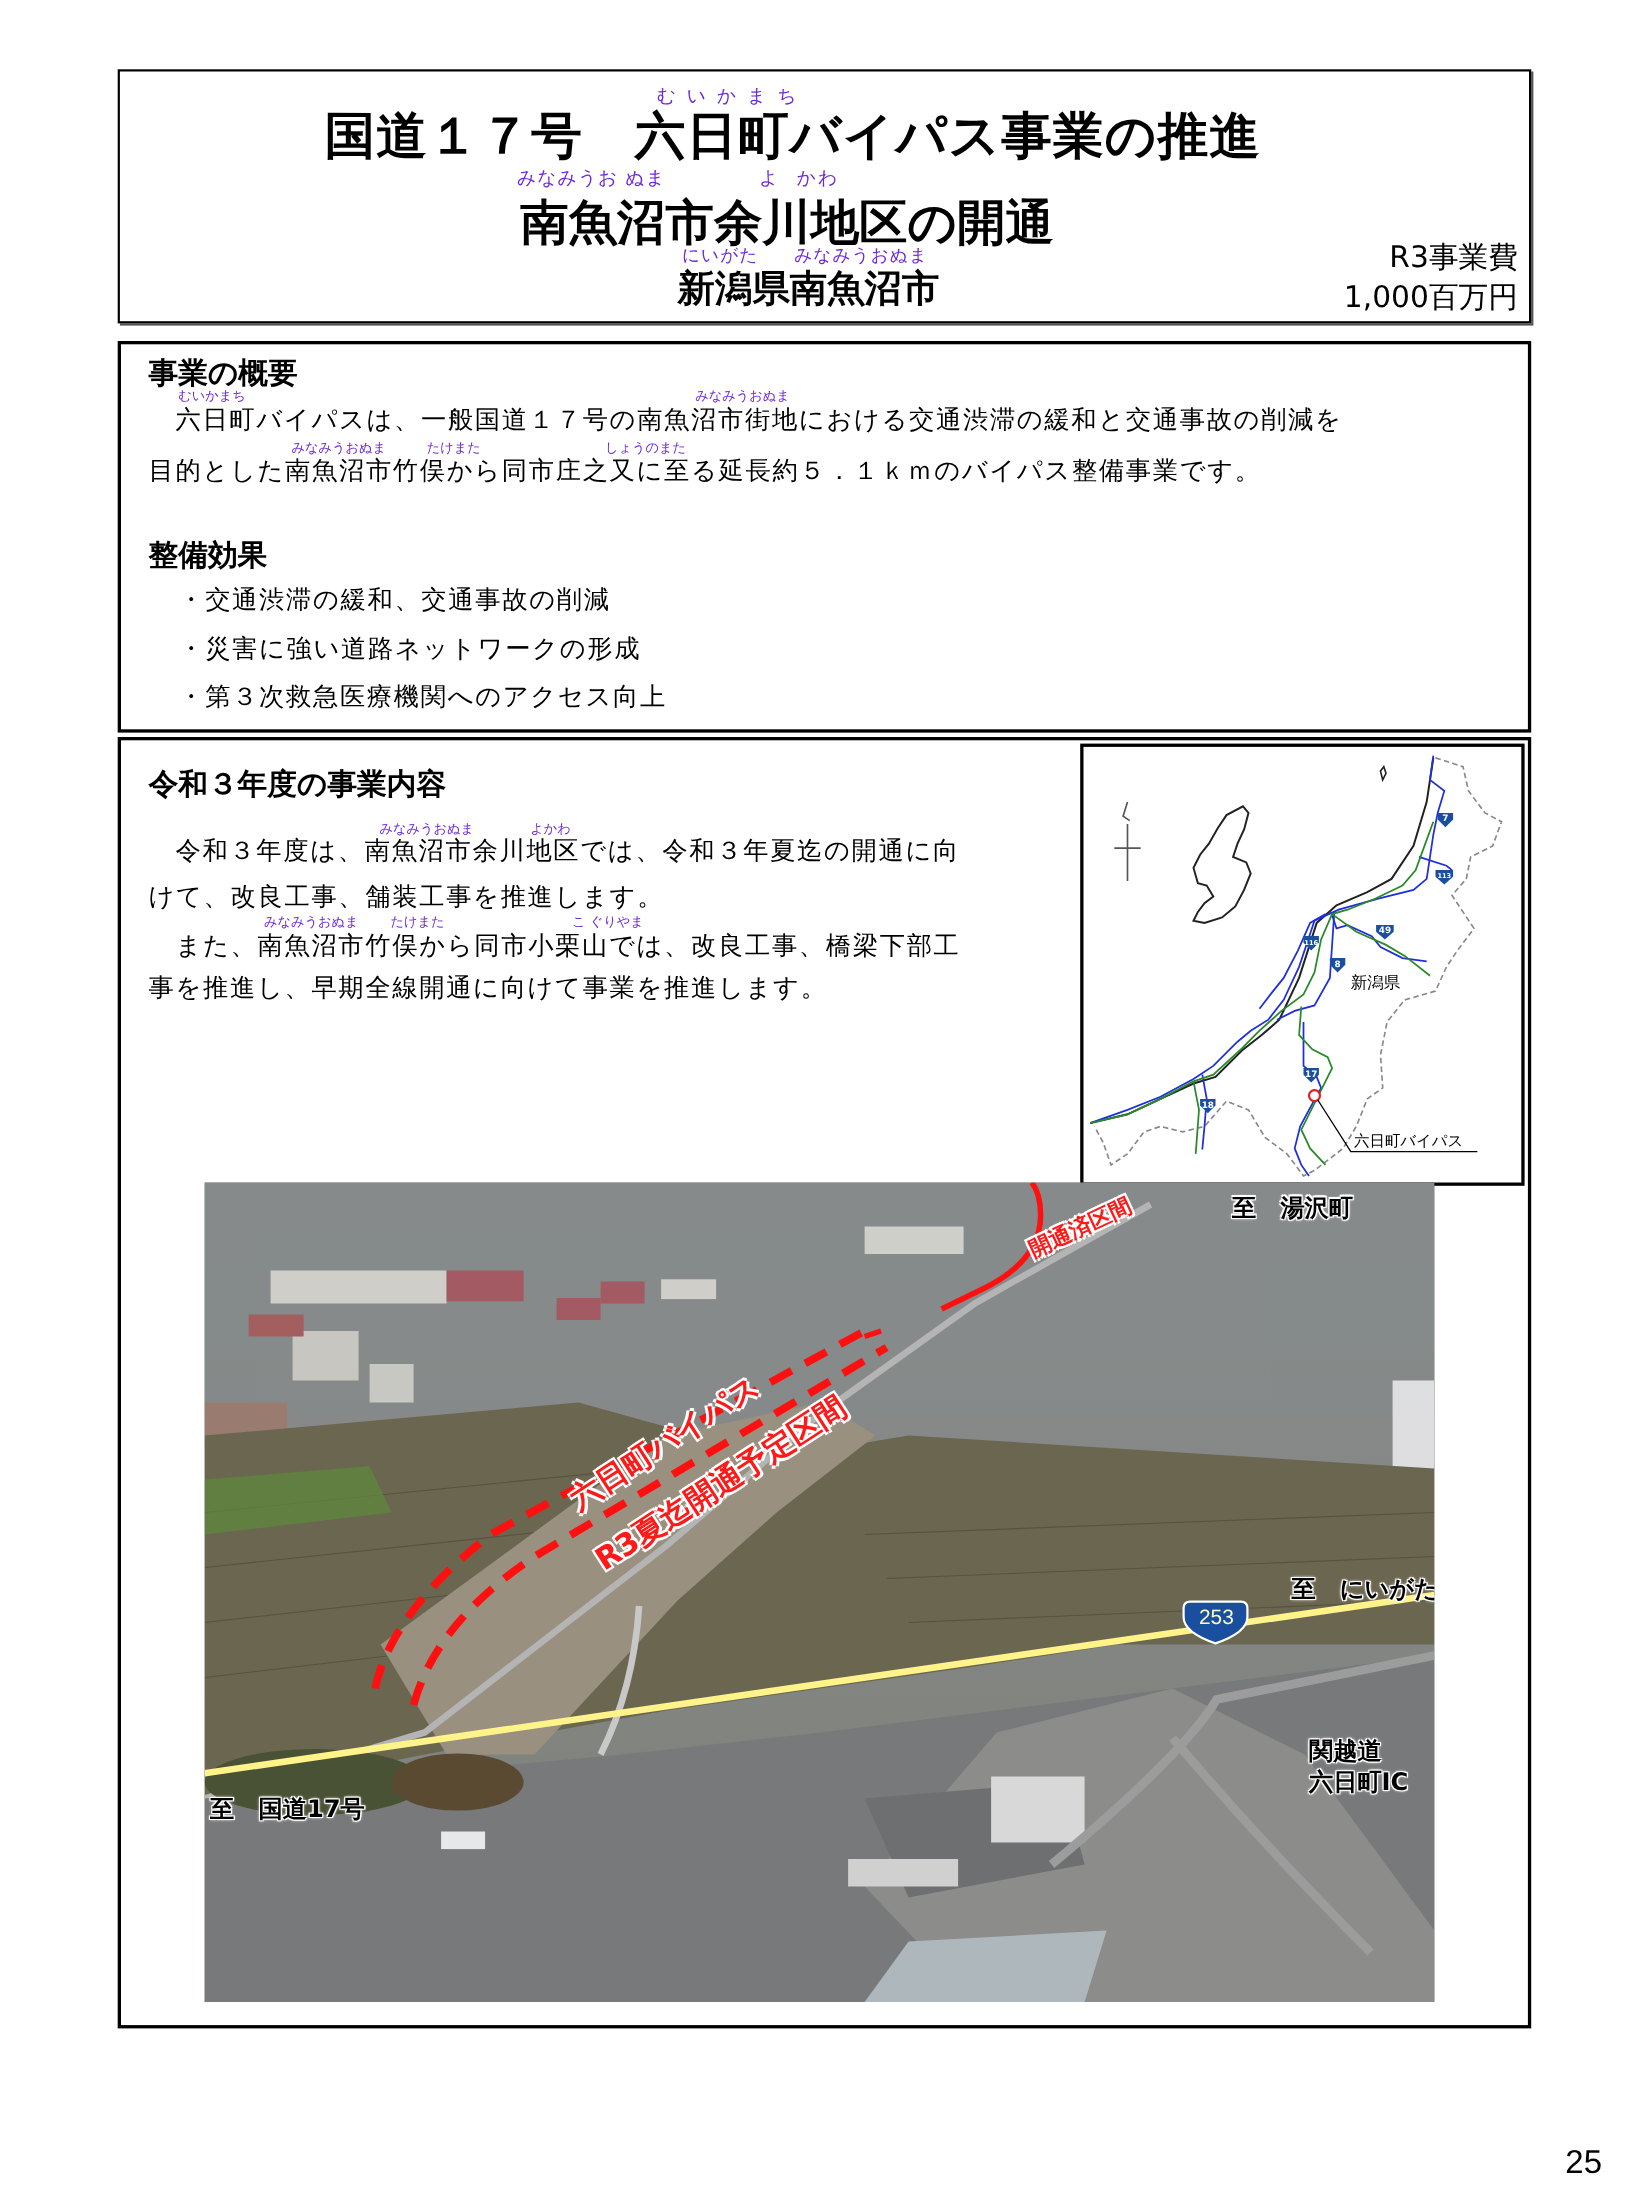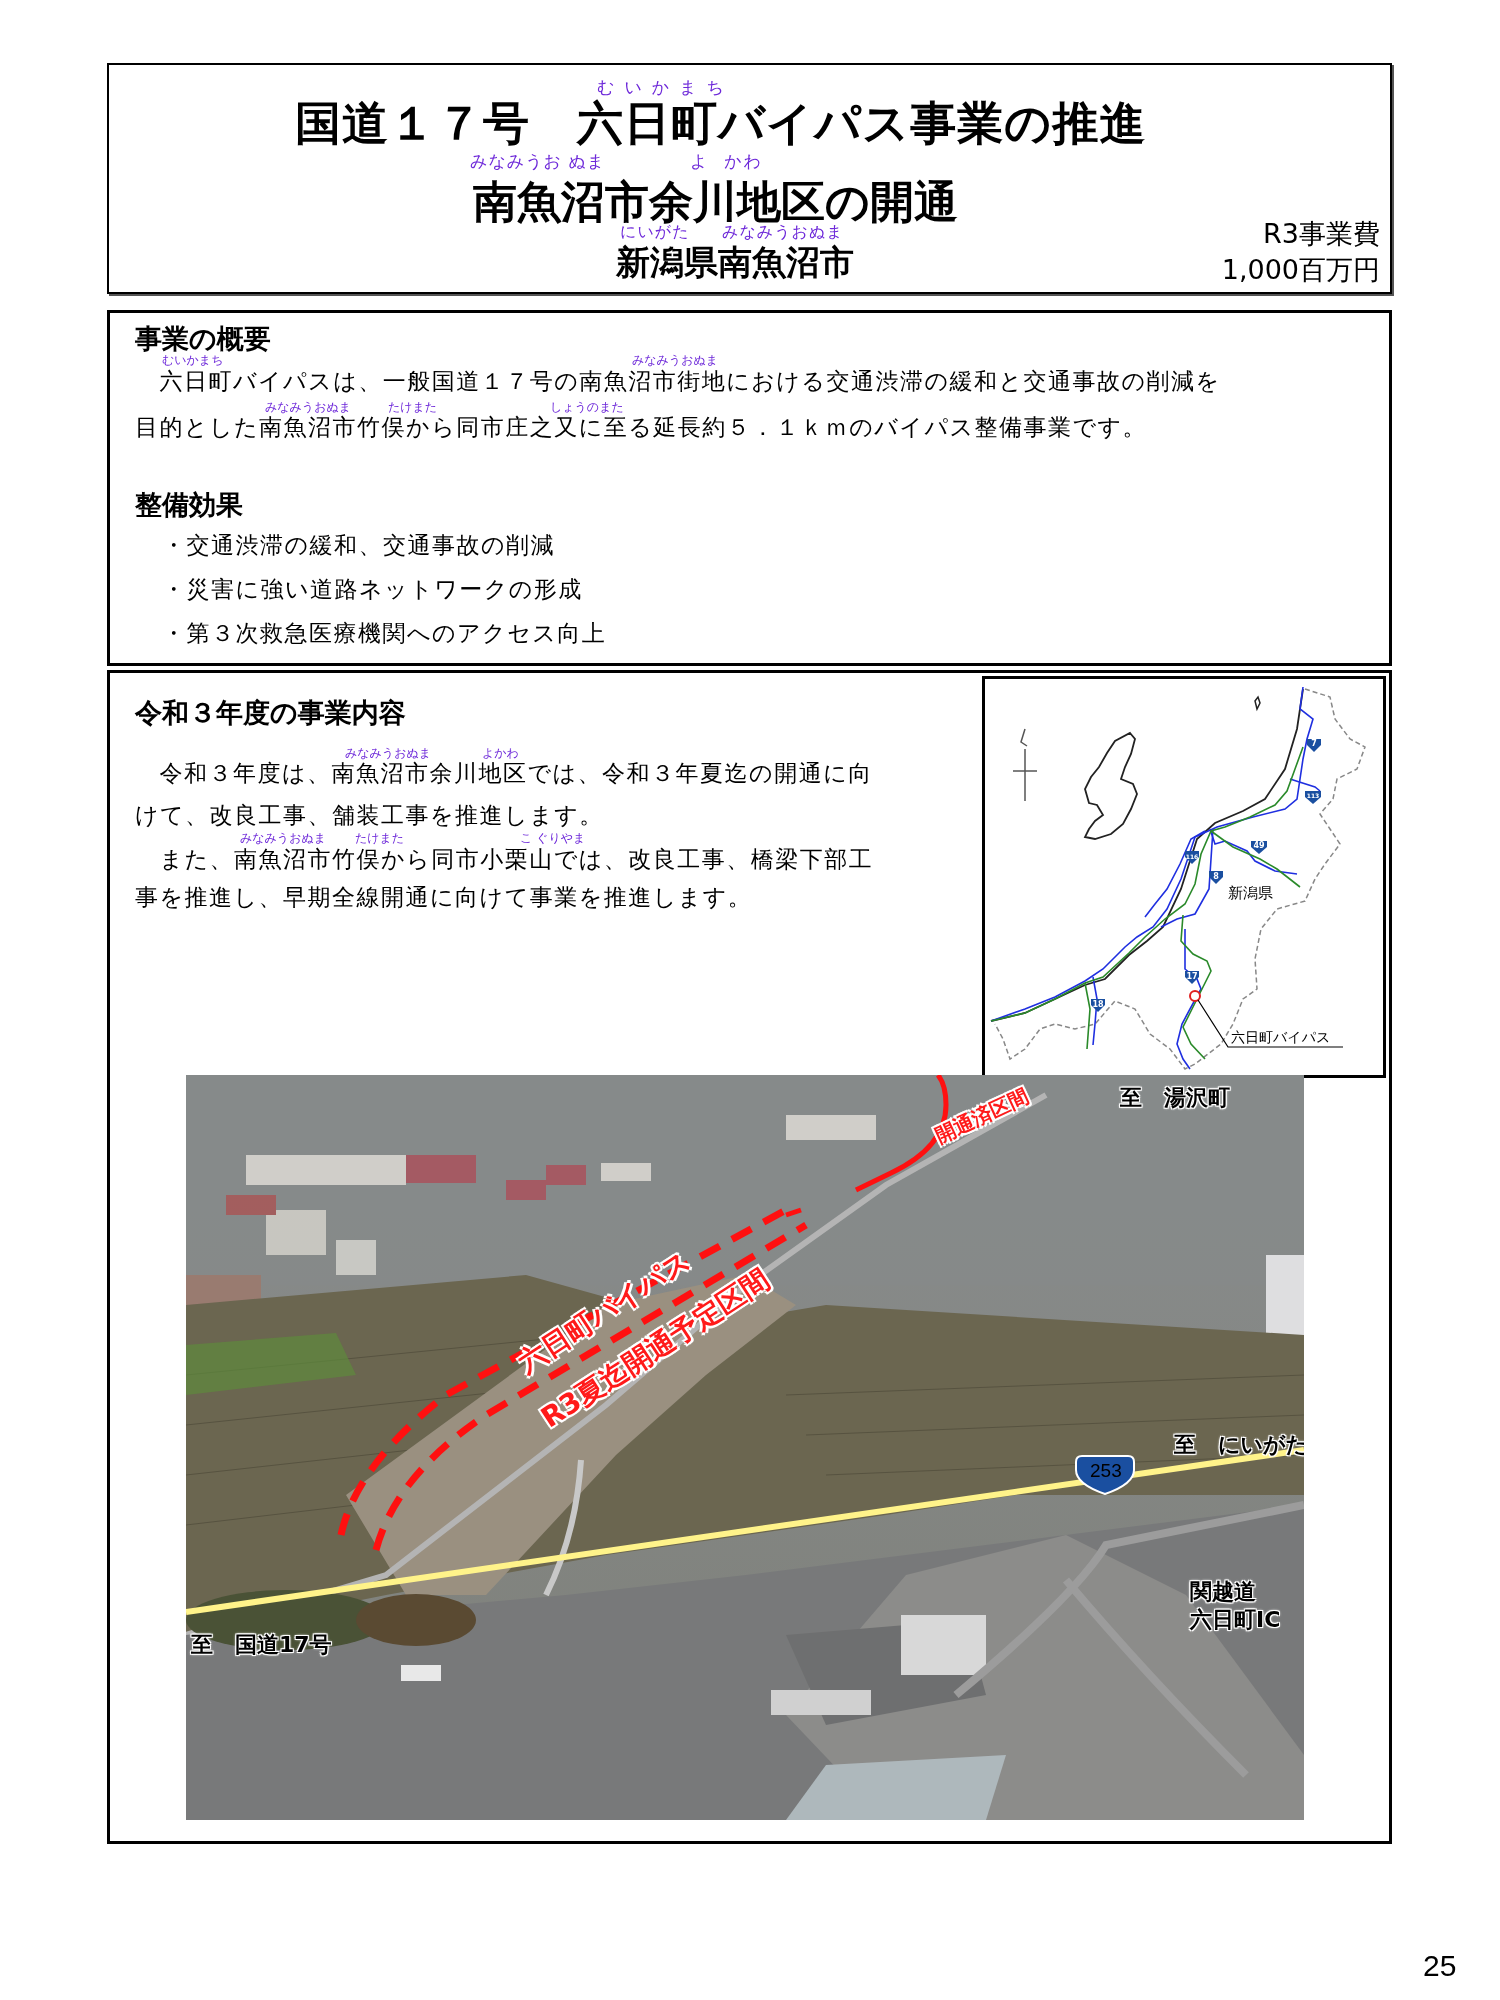--- a/index.html
+++ b/index.html
@@ -216,19 +216,19 @@
     <g>
       <path d="M896,381 h46 q6,0 6,6 v8 q0,14 -29,24 q-29,-10 -29,-24 v-8 q0,-6 6,-6 z" fill="#1a4fa0" stroke="#fff" stroke-width="2"></path>
     </g>
   </svg>
 
   <div class="plabel" style="left:934px;top:8px;white-space:pre;">至　湯沢町</div>
   <div class="redlabel" style="left:745px;top:50px;font-size:20px;transform:rotate(-25deg);transform-origin:left top;">開通済区間</div>
   <div class="redlabel" style="left:325px;top:275px;font-size:28px;transform:rotate(-33deg);transform-origin:left top;">六日町バイパス</div>
   <div class="redlabel" style="left:348px;top:330px;font-size:28px;transform:rotate(-33deg);transform-origin:left top;">R3夏迄開通予定区間</div>
   <div class="plabel" style="left:988px;top:355px;white-space:pre;">至　にいがた</div>
-  <div class="abs" style="left:904px;top:385px;font-size:19px;color:#000000;font-family:'Liberation Sans',sans-serif;">253</div>
+  <div class="abs" style="left:904px;top:385px;font-size:19px;color:#fef9c3;font-family:'Liberation Sans',sans-serif;">253</div>
   <div class="plabel" style="left:1004px;top:502px;">関越道</div>
   <div class="plabel" style="left:1004px;top:530px;">六日町IC</div>
   <div class="plabel" style="left:5px;top:555px;white-space:pre;">至　国道17号</div>
 </div>
 
 <div class="abs page-num" style="left:1383px;top:1949px;">25</div>
 
 </body></html>

